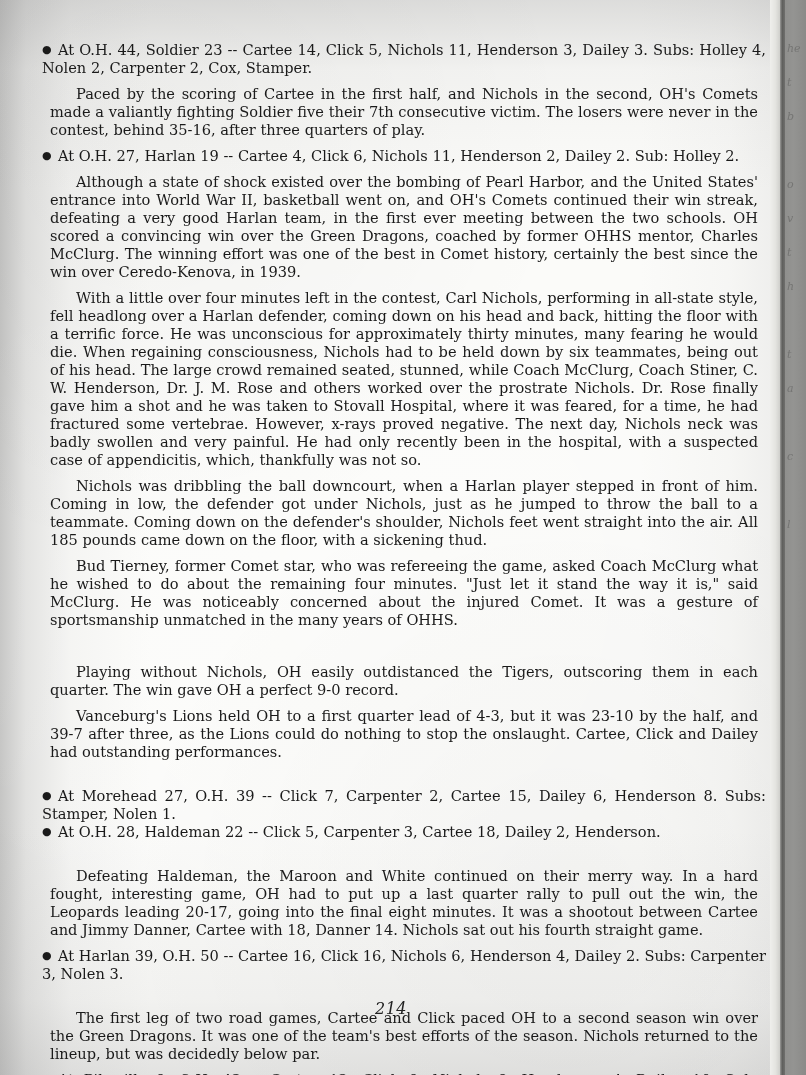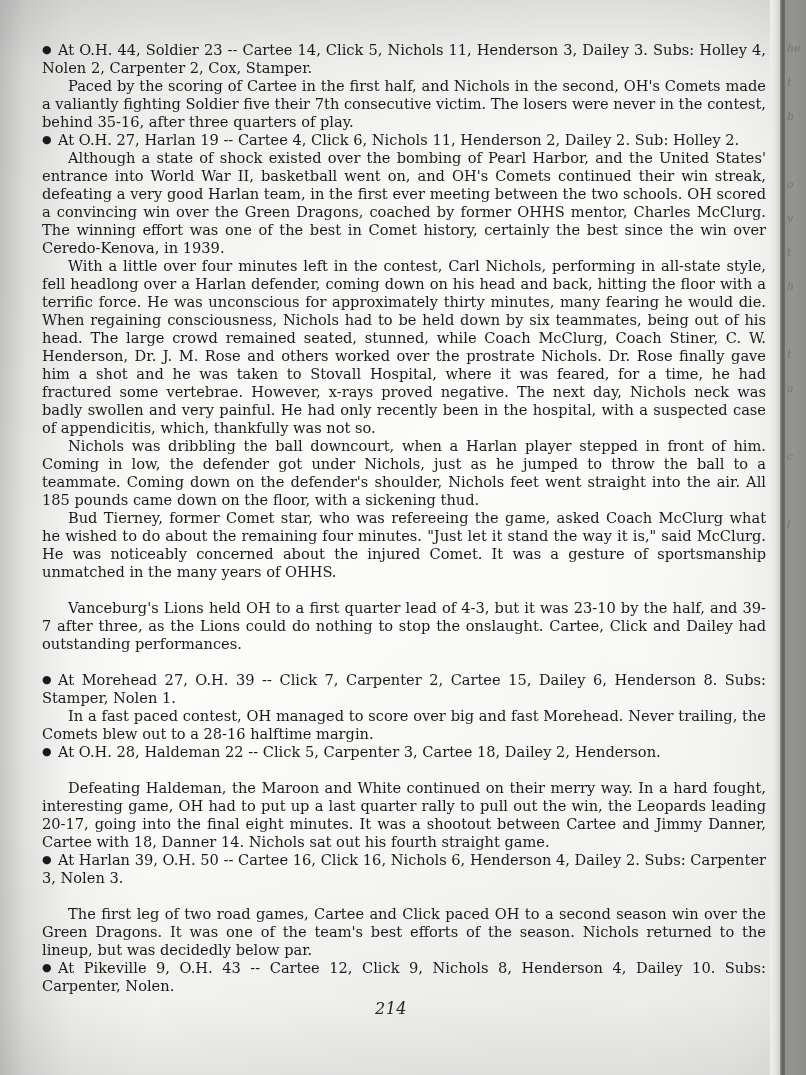--- a/index.html
+++ b/index.html
@@ -90,21 +90,21 @@
     left: 42px;
     top: 41px;
     width: 724px;
     color: #1a1a1a;
     font-size: 14.6px;
     line-height: 18.0px;
     text-align: justify;
     text-justify: inter-word;
   }
   .para {
-    margin: 0;
+    margin: 8px;
     text-align: justify;
   }
   .para.indent { text-indent: 26px; }
   .bullet-para {
     margin: 0;
     text-align: justify;
     position: relative;
     padding-left: 0;
   }
   .bullet-glyph {
@@ -146,24 +146,24 @@
 
   <div class="text-column" id="text-column">
       <p class="bullet-para"><span class="bullet-glyph">●</span><span>At O.H. 44, Soldier 23 -- Cartee 14, Click 5, Nichols 11, Henderson 3, Dailey 3. Subs: Holley 4, Nolen 2, Carpenter 2, Cox, Stamper.</span></p>
       <p class="para indent">Paced by the scoring of Cartee in the first half, and Nichols in the second, OH's Comets made a valiantly fighting Soldier five their 7th consecutive victim.   The losers were never in the contest, behind 35-16, after three quarters of play.</p>
       <p class="bullet-para"><span class="bullet-glyph">●</span><span>At O.H. 27, Harlan 19 -- Cartee 4, Click 6, Nichols 11, Henderson 2, Dailey 2.   Sub: Holley 2.</span></p>
       <p class="para indent">Although a state of shock existed over the bombing of Pearl Harbor, and the United States' entrance into World War II, basketball went on, and OH's Comets continued their win streak, defeating a very good Harlan team, in the first ever meeting between the two schools.   OH scored a convincing win over the Green Dragons, coached by former OHHS mentor, Charles McClurg.   The winning effort was one of the best in Comet history, certainly the best since the win over Ceredo-Kenova, in 1939.</p>
       <p class="para indent">With a little over four minutes left in the contest, Carl Nichols, performing in all-state style, fell headlong over a Harlan defender, coming down on his head and back, hitting the floor with a terrific force.   He was unconscious for approximately thirty minutes, many fearing he would die.   When regaining consciousness, Nichols had to be held down by six teammates, being out of his head.   The large crowd remained seated, stunned, while Coach McClurg, Coach Stiner, C. W. Henderson, Dr. J. M. Rose and others worked over the prostrate Nichols.   Dr. Rose finally gave him a shot and he was taken to Stovall Hospital, where it was feared, for a time, he had fractured some vertebrae.   However, x-rays proved negative.   The next day, Nichols neck was badly swollen and very painful.   He had only recently been in the hospital, with a suspected case of appendicitis, which, thankfully was not so.</p>
       <p class="para indent">Nichols was dribbling the ball downcourt, when a Harlan player stepped in front of him.   Coming in low, the defender got under Nichols, just as he jumped to throw the ball to a teammate.   Coming down on the defender's shoulder, Nichols feet went straight into the air.   All 185 pounds came down on the floor, with a sickening thud.</p>
       <p class="para indent">Bud Tierney, former Comet star, who was refereeing the game, asked Coach McClurg what he wished to do about the remaining four minutes.   "Just let it stand the way it is," said McClurg.   He was noticeably concerned about the injured Comet.   It was a gesture of sportsmanship unmatched in the many years of OHHS.</p>
       <div class="spacer"></div>
+      <p class="para indent">Playing without Nichols, OH easily outdistanced the Tigers, outscoring them in each quarter.   The win gave OH a perfect 9-0 record.</p>
       <p class="para indent">Vanceburg's Lions held OH to a first quarter lead of 4-3, but it was 23-10 by the half, and 39-7 after three, as the Lions could do nothing to stop the onslaught.   Cartee, Click and Dailey had outstanding performances.</p>
       <div class="spacer"></div>
       <p class="bullet-para"><span class="bullet-glyph">●</span><span>At Morehead 27, O.H. 39 -- Click 7, Carpenter 2, Cartee 15, Dailey 6, Henderson 8.   Subs: Stamper, Nolen 1.</span></p>
-      <p class="para indent">In a fast paced contest, OH managed to score over big and fast Morehead.   Never trailing, the Comets blew out to a 28-16 halftime margin.</p>
       <p class="bullet-para"><span class="bullet-glyph">●</span><span>At O.H. 28, Haldeman 22 -- Click 5, Carpenter 3, Cartee 18, Dailey 2, Henderson.</span></p>
       <div class="spacer"></div>
       <p class="para indent">Defeating Haldeman, the Maroon and White continued on their merry way.   In a hard fought, interesting game, OH had to put up a last quarter rally to pull out the win, the Leopards leading 20-17, going into the final eight minutes.   It was a shootout between Cartee and Jimmy Danner, Cartee with 18, Danner 14.   Nichols sat out his fourth straight game.</p>
       <p class="bullet-para"><span class="bullet-glyph">●</span><span>At Harlan 39, O.H. 50 -- Cartee 16, Click 16, Nichols 6, Henderson 4, Dailey 2.   Subs: Carpenter 3, Nolen 3.</span></p>
       <div class="spacer"></div>
       <p class="para indent">The first leg of two road games, Cartee and Click paced OH to a second season win over the Green Dragons.   It was one of the team's best efforts of the season.   Nichols returned to the lineup, but was decidedly below par.</p>
       <p class="bullet-para"><span class="bullet-glyph">●</span><span>At Pikeville 9, O.H. 43 -- Cartee 12, Click 9, Nichols 8, Henderson 4, Dailey 10.   Subs: Carpenter, Nolen.</span></p>
     </div>
 
   <div class="folio">214</div>

